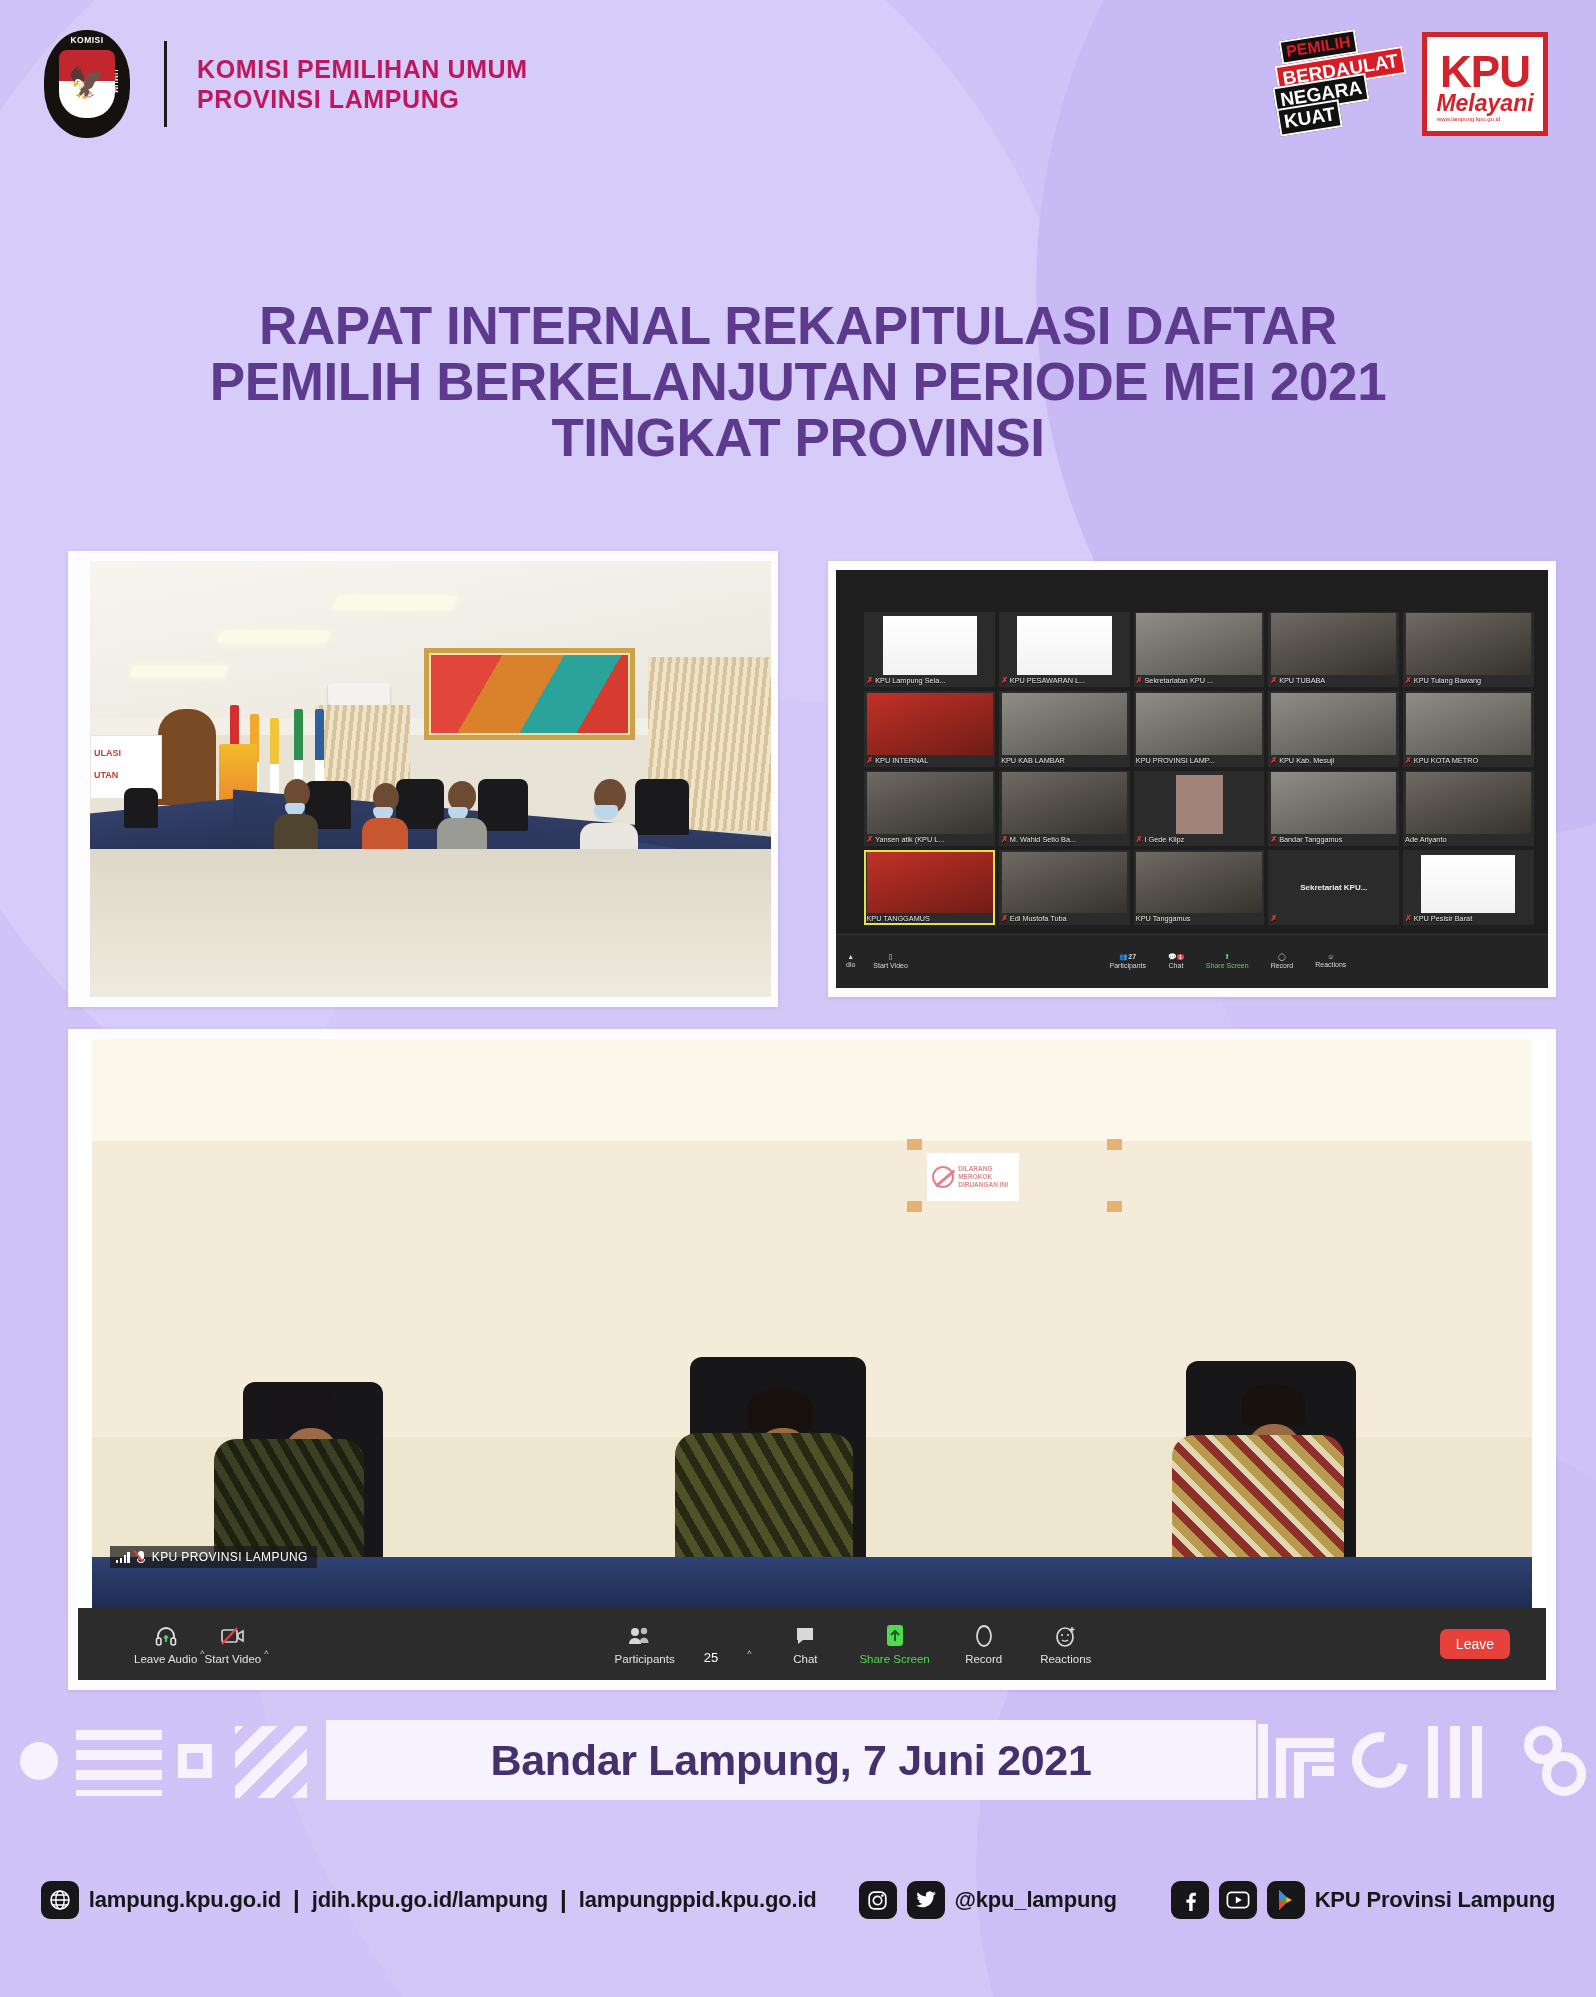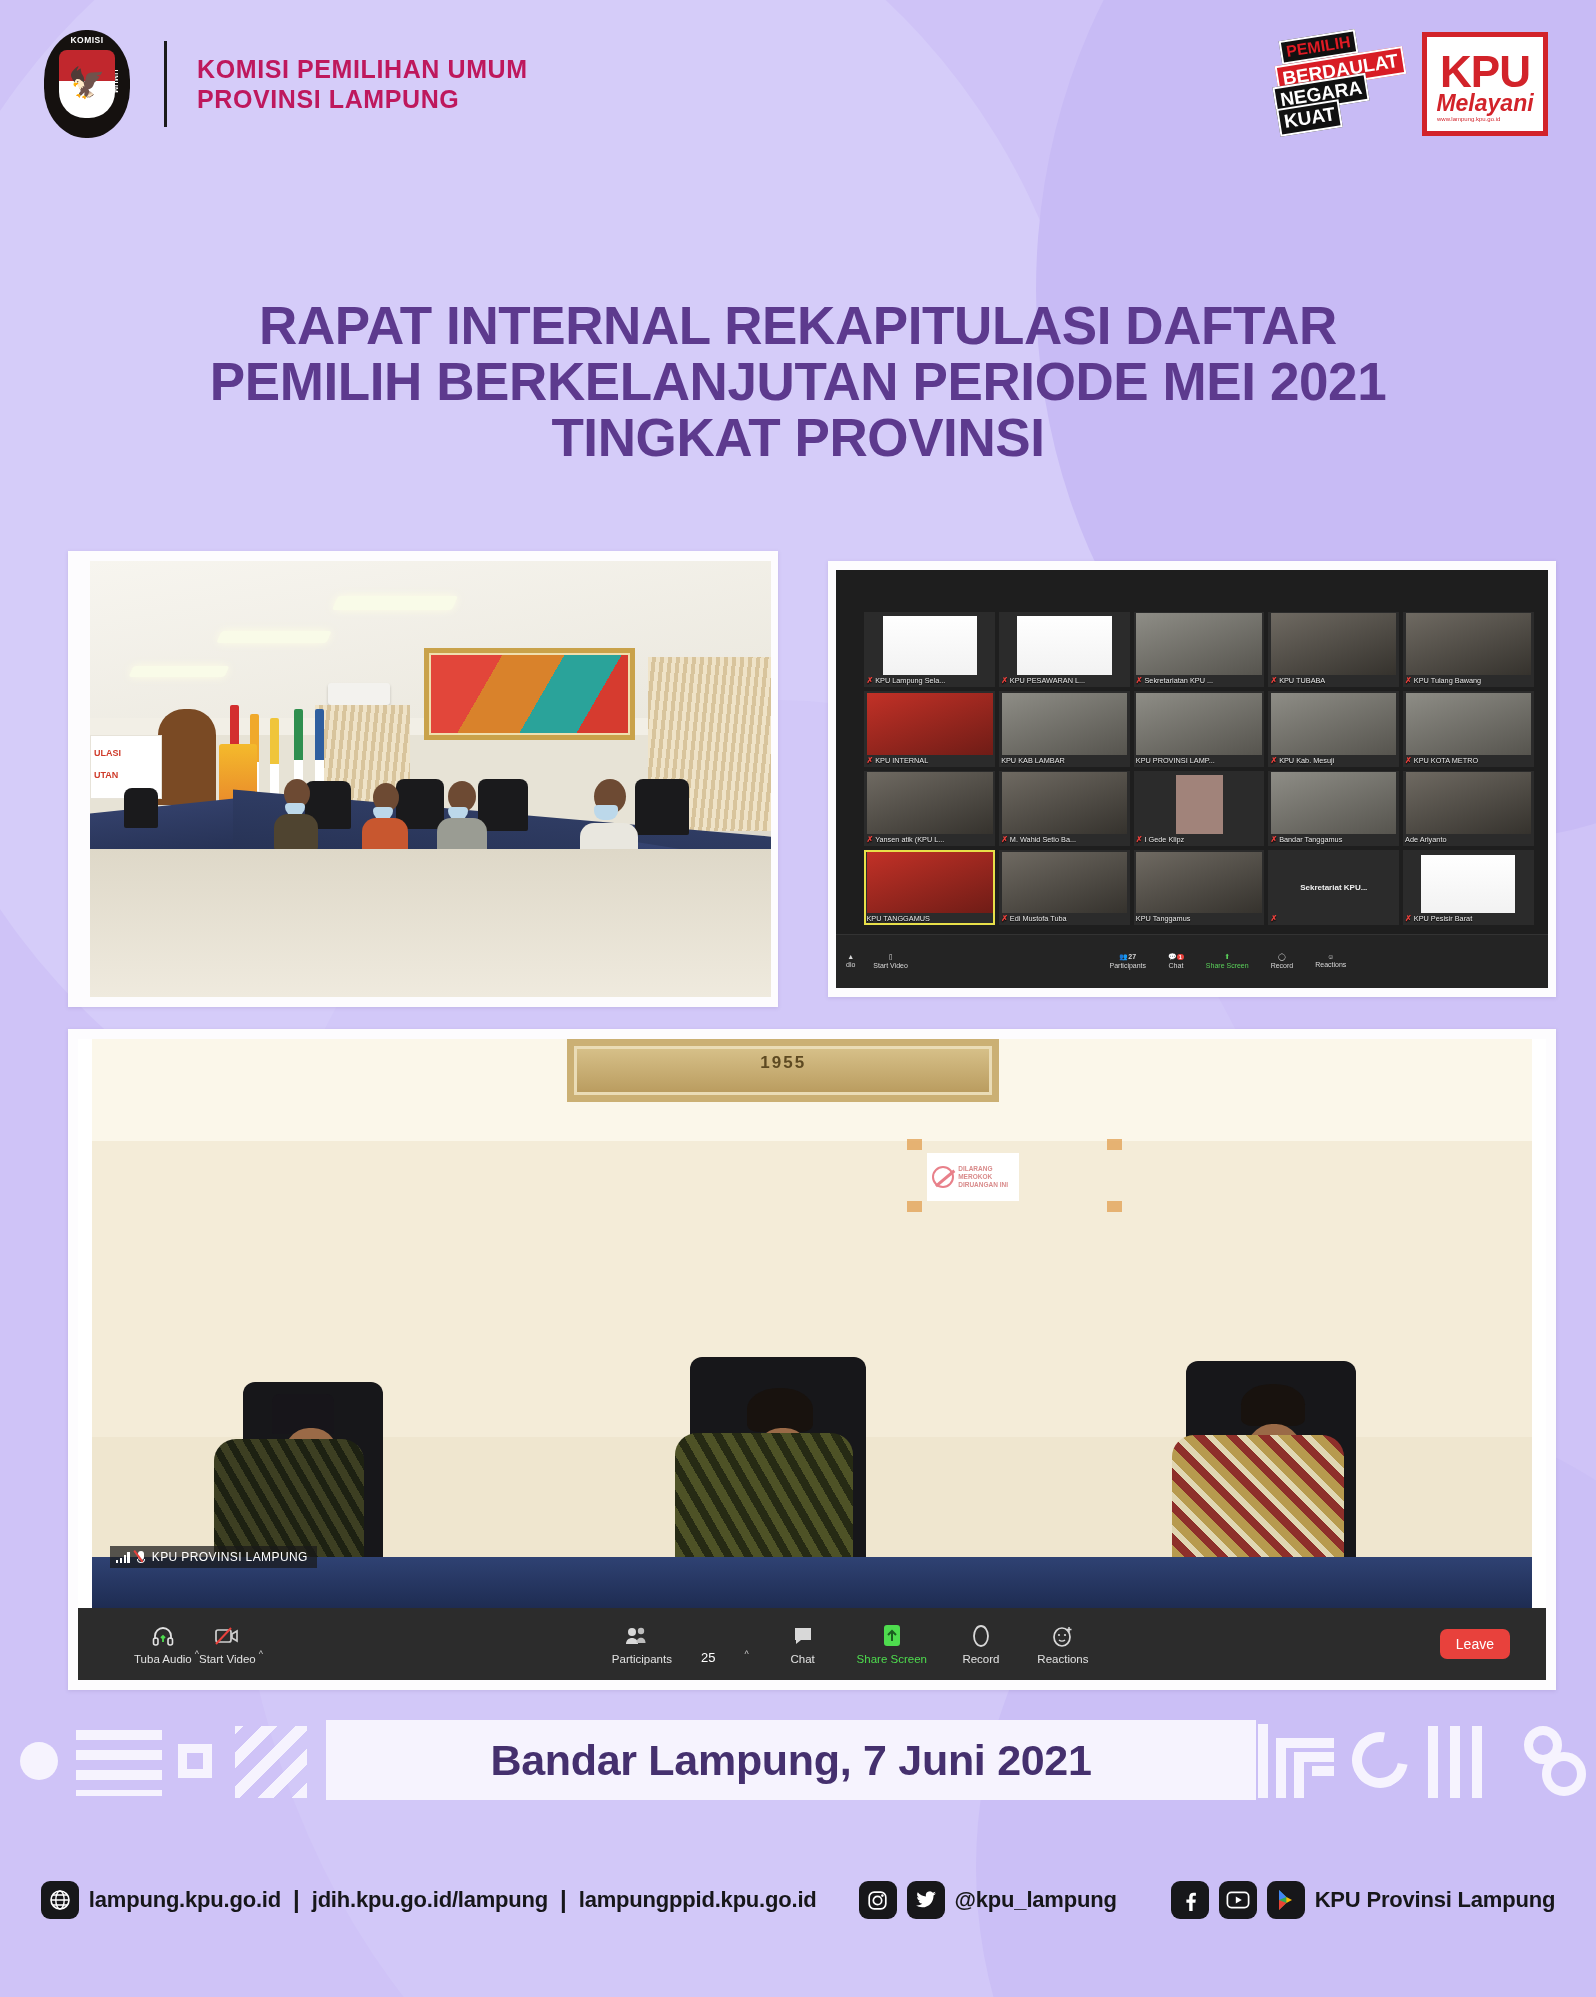--- a/index.html
+++ b/index.html
@@ -603,23 +603,20 @@
     </div>
   </div>
 </div>
 
 <div class="photo" id="photo-main">
   <div class="inner">
     <div class="mainzoom">
       <div class="mz-video">
         <div class="mz-wall"></div>
 
-        <div class="mz-frame-top">
-          <span>1955</span>
-        </div>
 
         <div class="mz-tape" style="left:56.6%;top:17.5%;"></div>
         <div class="mz-tape" style="left:70.5%;top:17.5%;"></div>
         <div class="mz-nosmoke">
           <div class="ns-circle"></div>
           <div class="ns-txt">
             <div>DILARANG</div>
             <div>MEROKOK</div>
             <div>DIRUANGAN INI</div>
           </div>
@@ -667,21 +664,21 @@
         <div class="mz-left">
           <div class="mz-tb-item">
             <span class="ico">
               <svg width="24" height="24" viewBox="0 0 24 24" aria-hidden="true">
                 <path d="M4 15v-3a8 8 0 0116 0v3" fill="none" stroke="#e2e2e2" stroke-width="1.8"></path>
                 <rect x="2.5" y="14" width="4.5" height="7" rx="2" fill="none" stroke="#e2e2e2" stroke-width="1.6"></rect>
                 <rect x="17" y="14" width="4.5" height="7" rx="2" fill="none" stroke="#e2e2e2" stroke-width="1.6"></rect>
                 <path d="M12 18l0-6M10 14l2-2 2 2" stroke="#4edc4e" stroke-width="1.8" fill="none"></path>
               </svg>
             </span>
-            <span class="lbl">Tuba Audio</span>
+            <span class="lbl">Leave Audio</span>
           </div>
           <span class="caret">^</span>
           <div class="mz-tb-item">
             <span class="ico">
               <svg width="26" height="22" viewBox="0 0 26 22" aria-hidden="true">
                 <rect x="2" y="5" width="15" height="12" rx="2" fill="none" stroke="#cfcfcf" stroke-width="1.7"></rect>
                 <path d="M18 9l5-3v10l-5-3z" fill="none" stroke="#cfcfcf" stroke-width="1.7"></path>
                 <path d="M2 19L17 3" stroke="#e8413c" stroke-width="2"></path>
               </svg>
             </span>

